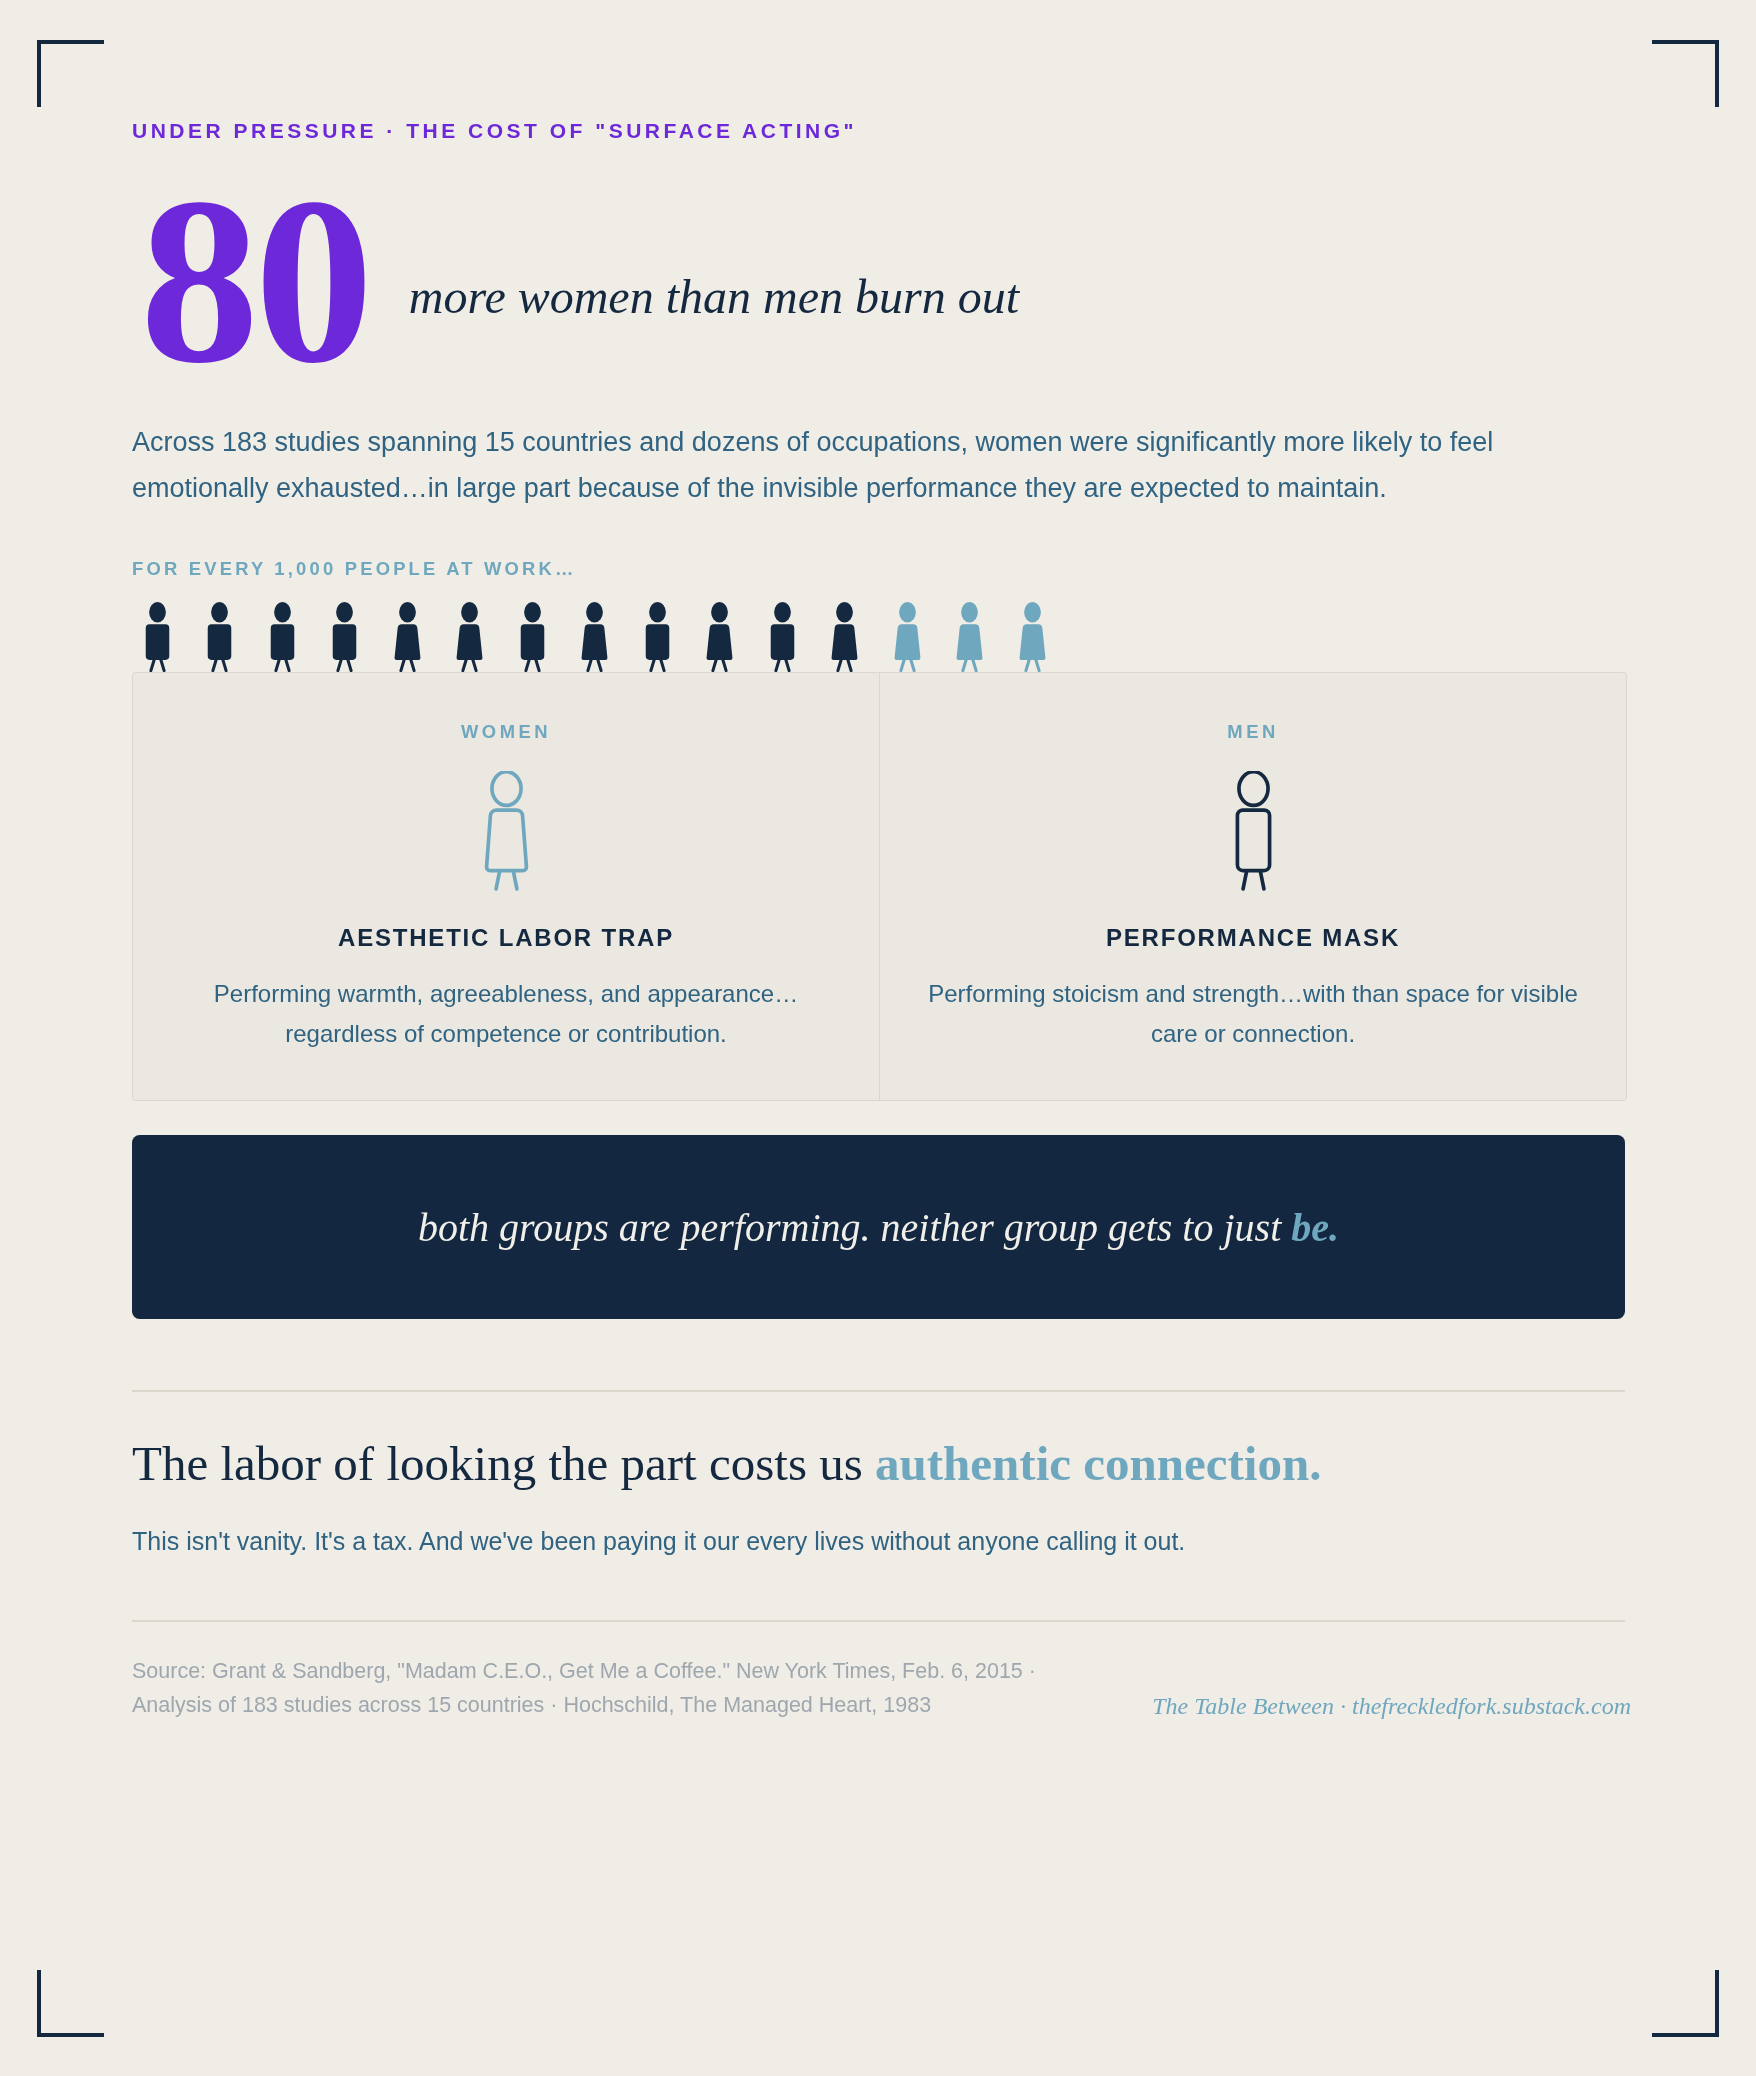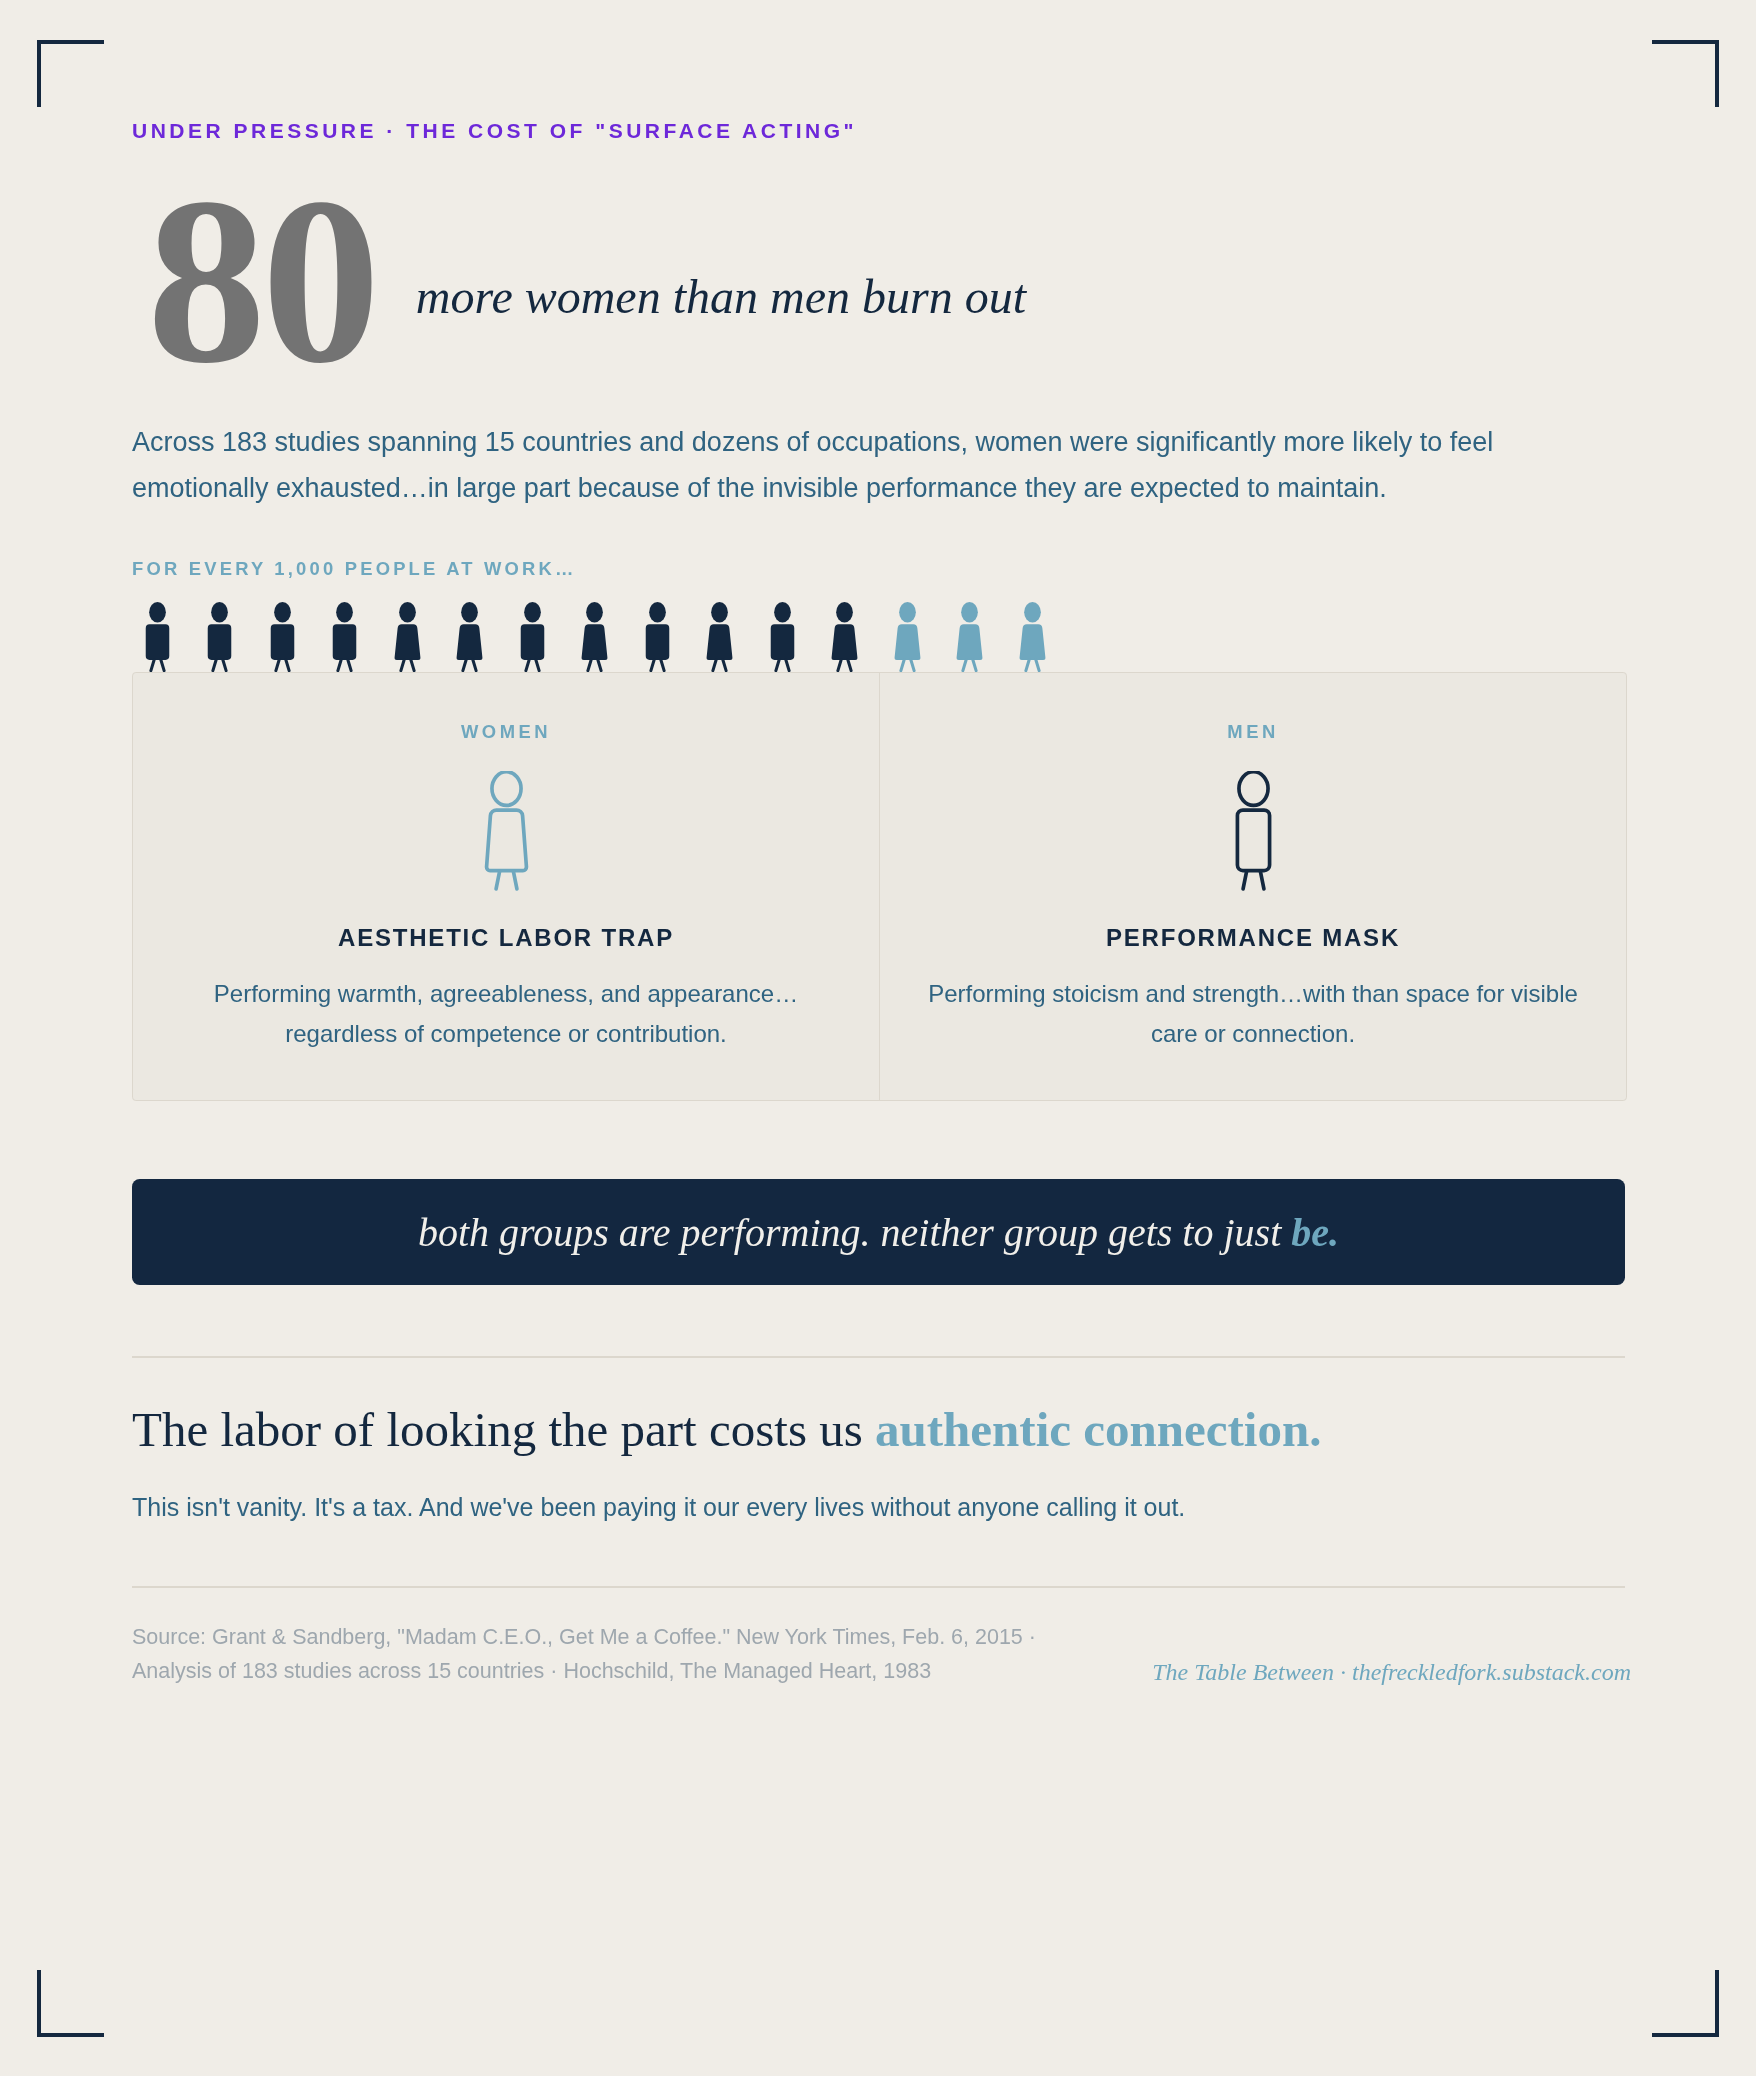--- a/index.html
+++ b/index.html
@@ -27,22 +27,22 @@
     margin-top:119px;
     font-size:21px;font-weight:700;letter-spacing:3.5px;
     color:#6d28d9;text-transform:uppercase;
   }
 
   
   .hero{display:flex;align-items:center;margin-top:45px;}
   .bignum{
     font-family:"Liberation Serif", serif;
     font-size:238px;line-height:0.78;font-weight:700;
-    color:#737373;letter-spacing:-4.6px;
-    margin-left:15px;
+    color:#6d28d9;letter-spacing:-4.6px;
+    margin-left:8px;
   }
   .herotext{
     font-family:"Liberation Serif", serif;
     font-style:italic;font-size:48px;line-height:1.45;
     color:#14283F;margin-left:40px;margin-top:31px;
   }
   .herotext .hl{color:#6EA7BE;font-weight:700;}
 
   
   .lede{
@@ -75,21 +75,21 @@
   .card-title{
     margin-top:32px;font-size:24px;font-weight:700;letter-spacing:1.8px;
     color:#14283F;text-transform:uppercase;
   }
   .card-body{
     margin-top:21.5px;font-size:24px;line-height:1.68;color:#2F6381;
   }
 
   
   .banner{
-    margin-top:78px;width:1493px;height:106px;
+    margin-top:34px;width:1493px;height:184px;
     background:#132740;border-radius:7.7px;
     display:flex;align-items:center;justify-content:center;
     box-sizing:border-box;
   }
   .banner-text{
     font-family:"Liberation Serif", serif;font-style:italic;
     font-size:40px;color:#F1EFEA;
   }
   .banner-text .hl{color:#6EA7BE;font-weight:700;font-style:italic;}
 

